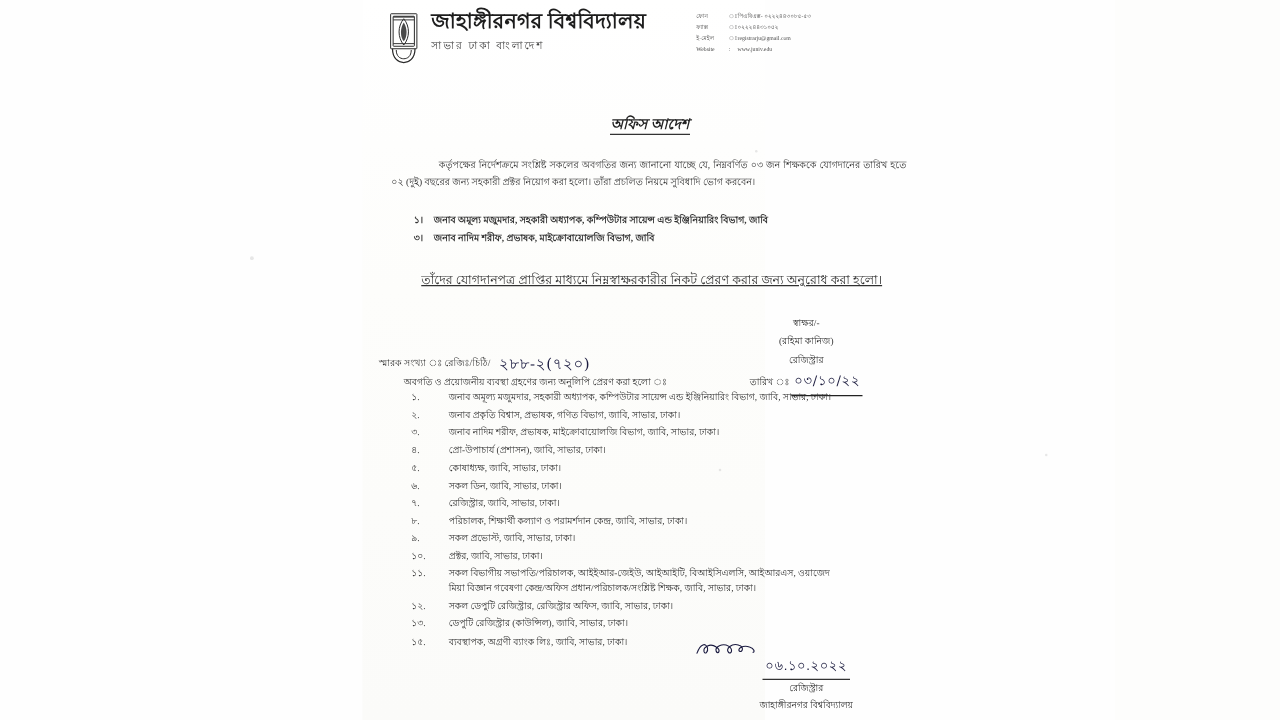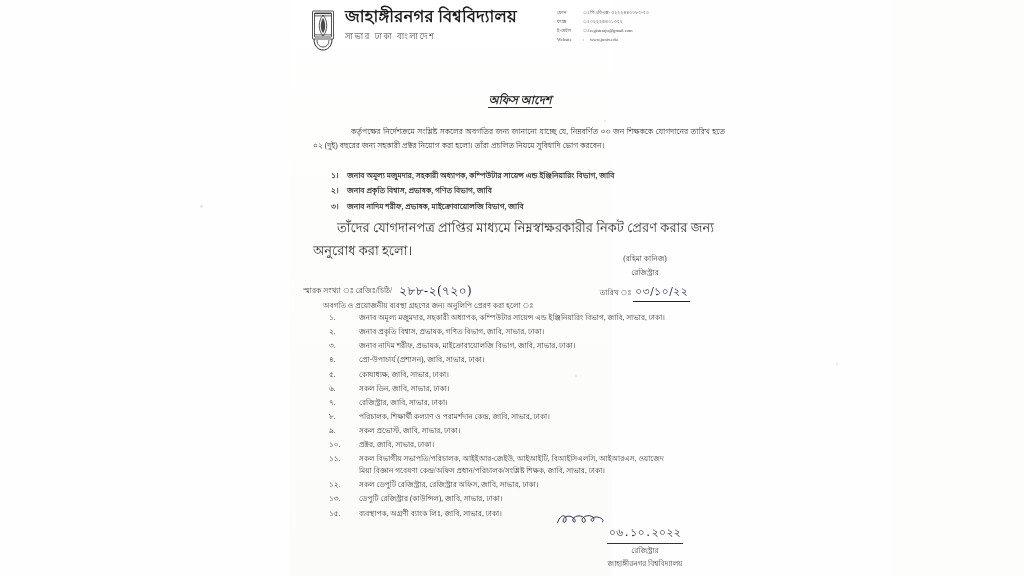--- a/index.html
+++ b/index.html
@@ -126,25 +126,26 @@
     filter: blur(0.18px);
     font-weight: bold;
   }
   .name-list .nl-row { white-space: nowrap; }
   .nl-num { display: inline-block; width: 16px; }
 
   .req-para {
     position: absolute;
     left: 18px; top: 216px;
     width: 412px;
-    font-size: 13px;
+    font-size: 10px;
     line-height: 1.8;
     text-indent: 24px;
     color: #303030;
     filter: blur(0.18px);
+    text-decoration: underline;
   }
 
   
   .sig1 {
     position: absolute;
     left: 250px; top: 252px;
     width: 200px;
     text-align: center;
     font-size: 7.4px;
     line-height: 1.95;
@@ -231,21 +232,21 @@
     line-height: 1.8;
     color: #2e2e2e;
     filter: blur(0.18px);
   }
   .sig2-scribble {
     display: block;
     height: 14px;
     margin-bottom: -2px;
   }
   .sig2-date {
-    font-family: Liberation Mono, monospace;
+    font-family: Liberation Sans, sans-serif;
     font-size: 10.5px;
     color: #1a1a3d;
     letter-spacing: .5px;
     border-bottom: 1px solid #333;
     display: inline-block;
     padding: 0 2px 0 2px;
   }
   .speck {
     position: absolute;
     background: #cfcfcf;
@@ -317,30 +318,28 @@
       <span>অফিস আদেশ</span>
     </div>
 
     <div class="body-para">কর্তৃপক্ষের নির্দেশক্রমে সংশ্লিষ্ট সকলের অবগতির জন্য জানানো যাচ্ছে যে, নিম্নবর্ণিত ০৩ জন শিক্ষককে যোগদানের তারিখ হতে ০২ (দুই) বছরের জন্য সহকারী প্রক্টর নিয়োগ করা হলো। তাঁরা প্রচলিত নিয়মে সুবিধাদি ভোগ করবেন।</div>
 
     <div class="name-list">
       <div class="nl-row">
         <span class="nl-num">১।</span><span>জনাব অমূল্য মজুমদার, সহকারী অধ্যাপক, কম্পিউটার সায়েন্স এন্ড ইঞ্জিনিয়ারিং বিভাগ, জাবি</span>
       </div>
       <div class="nl-row">
-        <span class="nl-num">২।</span><span>জনাব প্রকৃতি বিশ্বাস, প্রভাষক, গণিত বিভাগ, জাবি</span>
-      </div>
-      <div class="nl-row">
         <span class="nl-num">৩।</span><span>জনাব নাদিম শরীফ, প্রভাষক, মাইক্রোবায়োলজি বিভাগ, জাবি</span>
       </div>
     </div>
 
     <div class="req-para">তাঁদের যোগদানপত্র প্রাপ্তির মাধ্যমে নিম্নস্বাক্ষরকারীর নিকট প্রেরণ করার জন্য অনুরোধ করা হলো।</div>
 
     <div class="sig1">
+      <div>স্বাক্ষর/-</div>
       <div>(রহিমা কানিজ)</div>
       <div>রেজিস্ট্রার</div>
       <div class="date-line">
         <span>তারিখ ঃ</span>
         <span class="hw hw-underline">০৩/১০/২২</span>
       </div>
     </div>
 
     <div class="memo-row">
       <span>স্মারক সংখ্যা ঃ রেজিঃ/চিঠি/</span><span class="memo-hw">২৮৮-২(৭২০)</span>

